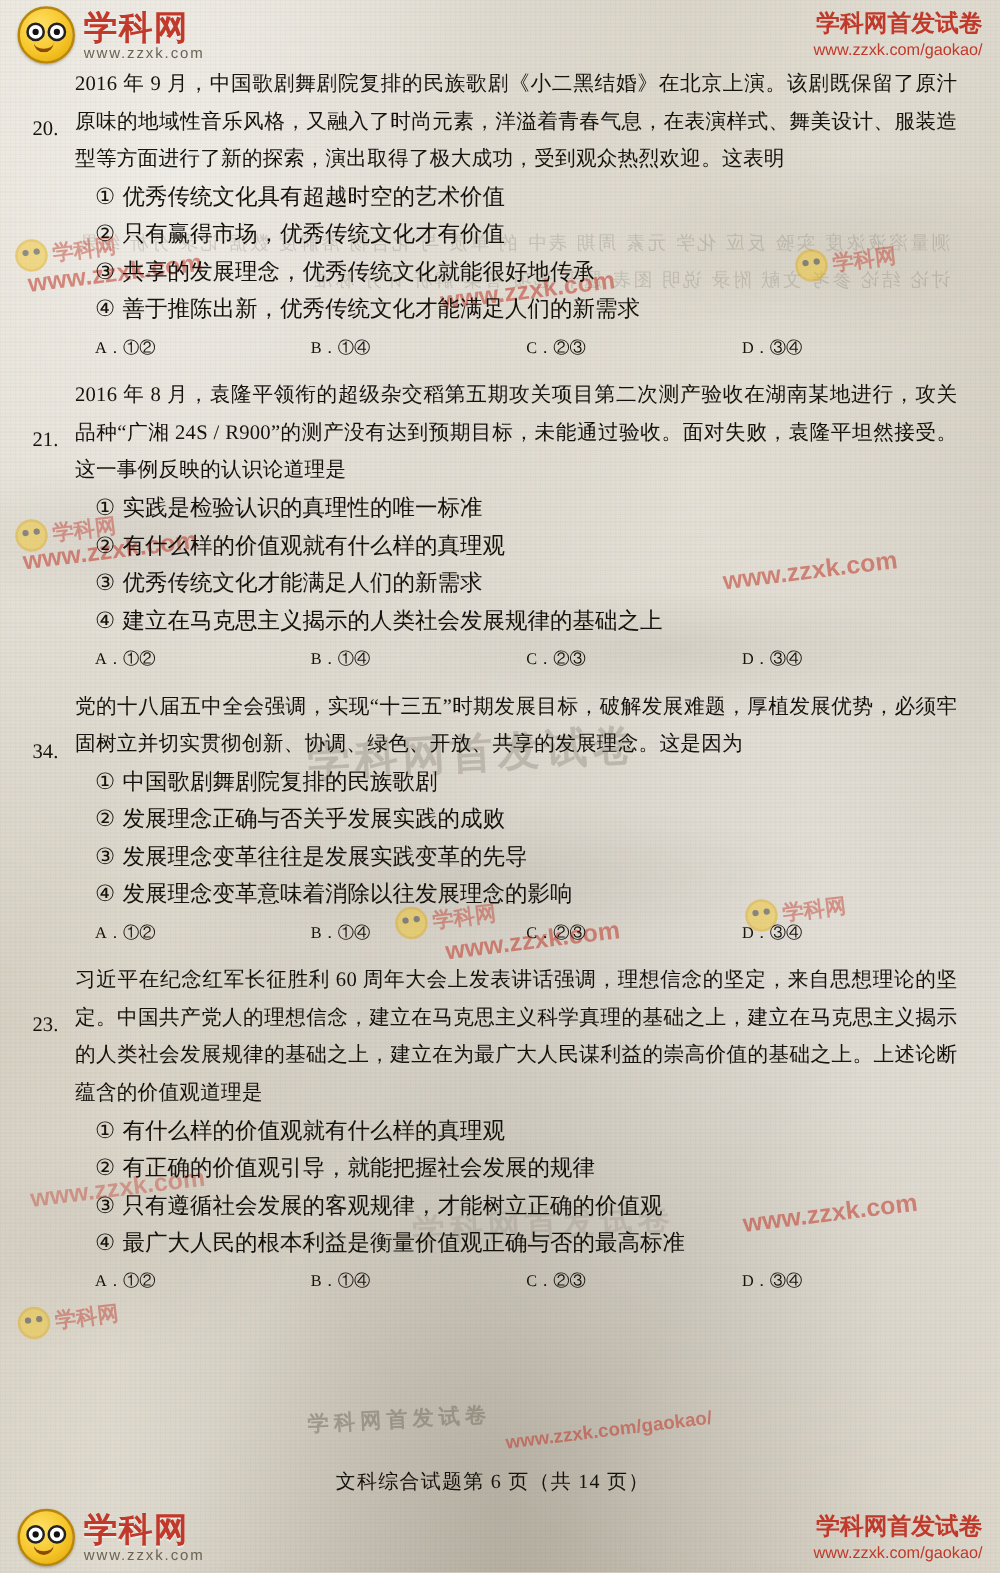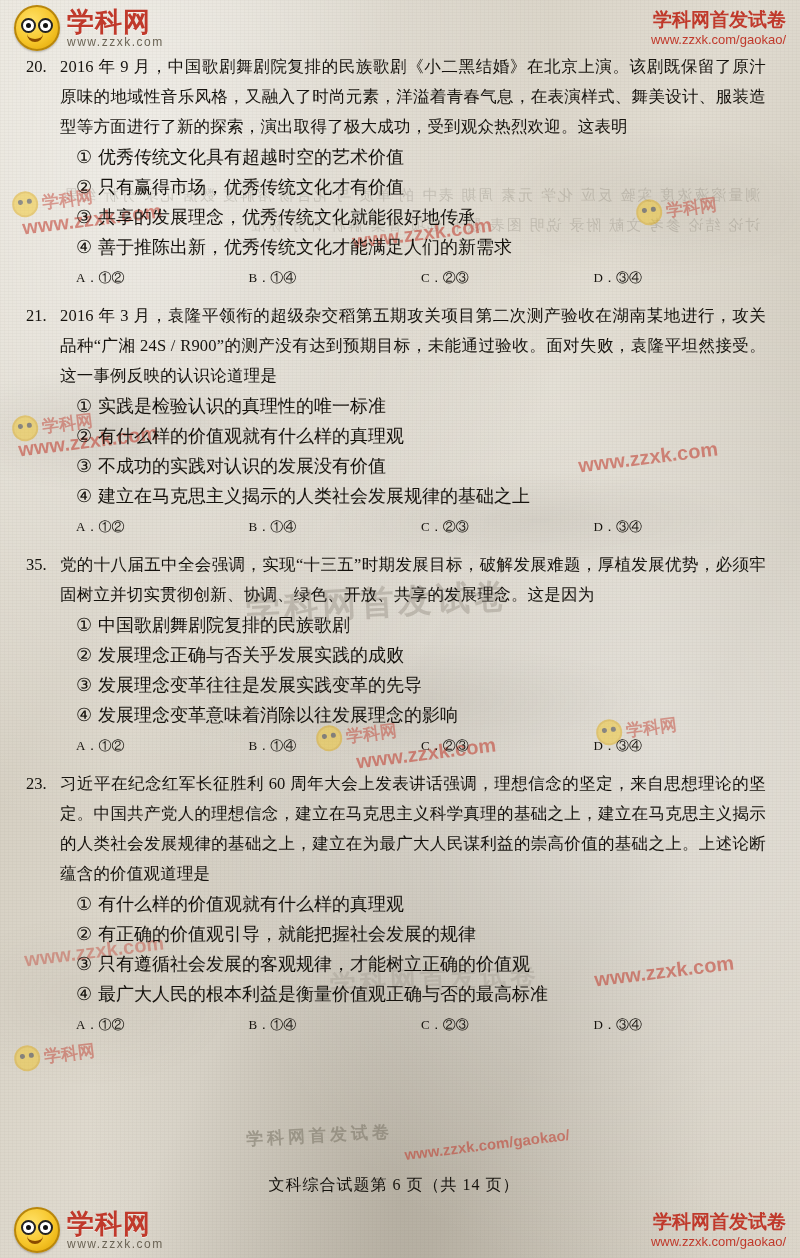--- a/index.html
+++ b/index.html
@@ -211,20 +211,21 @@
     display: flex;
     margin-bottom: 7px;
   }
   .q-num {
     width: 34px;
     flex: none;
     font-size: 16.5px;
     line-height: 30px;
     font-family: "Liberation Serif", serif;
     text-align: left;
+    margin-top: 36px;
   }
   .q-body { flex: 1; }
   .stem {
     font-size: 16.5px;
     line-height: 30px;
     text-align: justify;
     text-justify: inter-ideograph;
     letter-spacing: .2px;
   }
   .opt {
@@ -335,36 +336,36 @@
           <div>B．①④</div>
           <div>C．②③</div>
           <div>D．③④</div>
         </div>
       </div>
     </div>
 
     <div class="q">
       <div class="q-num">21.</div>
       <div class="q-body">
-        <div class="stem">2016 年 3 月，袁隆平领衔的超级杂交稻第五期攻关项目第二次测产验收在湖南某地进行，攻关品种“广湘 24S / R900”的测产没有达到预期目标，未能通过验收。面对失败，袁隆平坦然接受。这一事例反映的认识论道理是</div>
+        <div class="stem">2016 年 8 月，袁隆平领衔的超级杂交稻第五期攻关项目第二次测产验收在湖南某地进行，攻关品种“广湘 24S / R900”的测产没有达到预期目标，未能通过验收。面对失败，袁隆平坦然接受。这一事例反映的认识论道理是</div>
         <div class="opt"><span class="mark">①</span><span>实践是检验认识的真理性的唯一标准</span></div>
         <div class="opt"><span class="mark">②</span><span>有什么样的价值观就有什么样的真理观</span></div>
-        <div class="opt"><span class="mark">③</span><span>不成功的实践对认识的发展没有价值</span></div>
+        <div class="opt"><span class="mark">③</span><span>优秀传统文化才能满足人们的新需求</span></div>
         <div class="opt"><span class="mark">④</span><span>建立在马克思主义揭示的人类社会发展规律的基础之上</span></div>
         <div class="choices">
           <div>A．①②</div>
           <div>B．①④</div>
           <div>C．②③</div>
           <div>D．③④</div>
         </div>
       </div>
     </div>
 
     <div class="q">
-      <div class="q-num">35.</div>
+      <div class="q-num">34.</div>
       <div class="q-body">
         <div class="stem">党的十八届五中全会强调，实现“十三五”时期发展目标，破解发展难题，厚植发展优势，必须牢固树立并切实贯彻创新、协调、绿色、开放、共享的发展理念。这是因为</div>
         <div class="opt"><span class="mark">①</span><span>中国歌剧舞剧院复排的民族歌剧</span></div>
         <div class="opt"><span class="mark">②</span><span>发展理念正确与否关乎发展实践的成败</span></div>
         <div class="opt"><span class="mark">③</span><span>发展理念变革往往是发展实践变革的先导</span></div>
         <div class="opt"><span class="mark">④</span><span>发展理念变革意味着消除以往发展理念的影响</span></div>
         <div class="choices">
           <div>A．①②</div>
           <div>B．①④</div>
           <div>C．②③</div>

